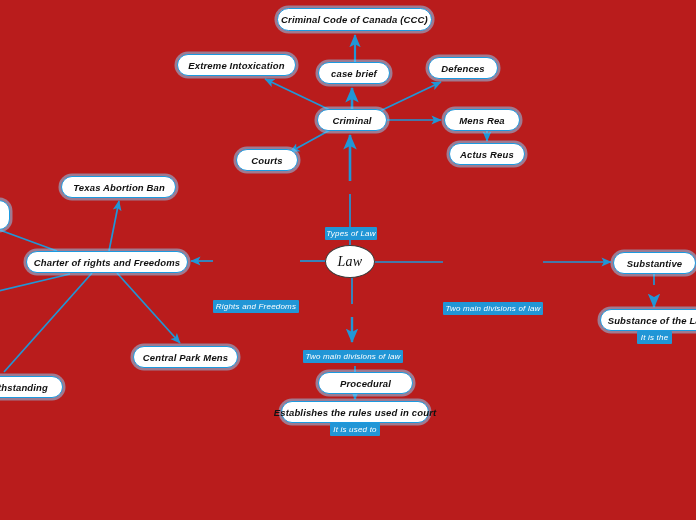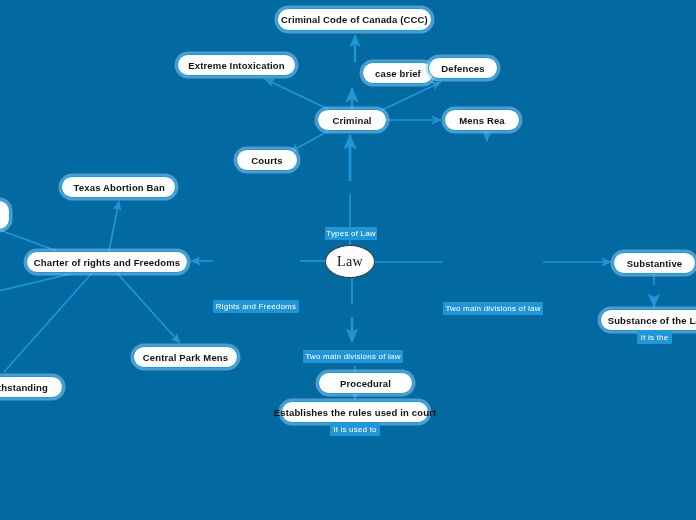--- a/index.html
+++ b/index.html
@@ -8,21 +8,22 @@
     background: #ffffff;
   }
   body {
     font-family: "Liberation Sans", sans-serif;
   }
   #canvas {
     position: relative;
     width: 696px;
     height: 520px;
     overflow: hidden;
-    background: #0369a1;
+    background: #b91c1c;
+    font-style: italic;
   }
   #edges {
     position: absolute;
     left: 0;
     top: 0;
     width: 696px;
     height: 520px;
   }
   .node {
     position: absolute;
@@ -138,36 +139,39 @@
   </div>
 
   <div class="node" style="left:277px; top:8px; width:155px; height:23px;">
     <span>Criminal Code of Canada (CCC)</span>
   </div>
 
   <div class="node" style="left:177px; top:54px; width:119px; height:22px;">
     <span>Extreme Intoxication</span>
   </div>
 
-  <div class="node" style="left:318px; top:62px; width:72px; height:22px;margin-left:44px;">
+  <div class="node" style="left:318px; top:62px; width:72px; height:22px;">
     <span>case brief</span>
   </div>
 
   <div class="node" style="left:428px; top:57px; width:70px; height:22px;">
     <span>Defences</span>
   </div>
 
   <div class="node" style="left:317px; top:109px; width:70px; height:22px;">
     <span>Criminal</span>
   </div>
 
   <div class="node" style="left:444px; top:109px; width:76px; height:22px;">
     <span>Mens Rea</span>
   </div>
 
+  <div class="node" style="left:449px; top:143px; width:76px; height:22px;">
+    <span>Actus Reus</span>
+  </div>
 
   <div class="node" style="left:236px; top:149px; width:62px; height:22px;">
     <span>Courts</span>
   </div>
 
   <div class="node" style="left:61px; top:176px; width:115px; height:22px;justify-content:flex-end;">
     <span>Texas Abortion Ban</span>
   </div>
 
   <div class="node" style="left:26px; top:251px; width:162px; height:22px;">

